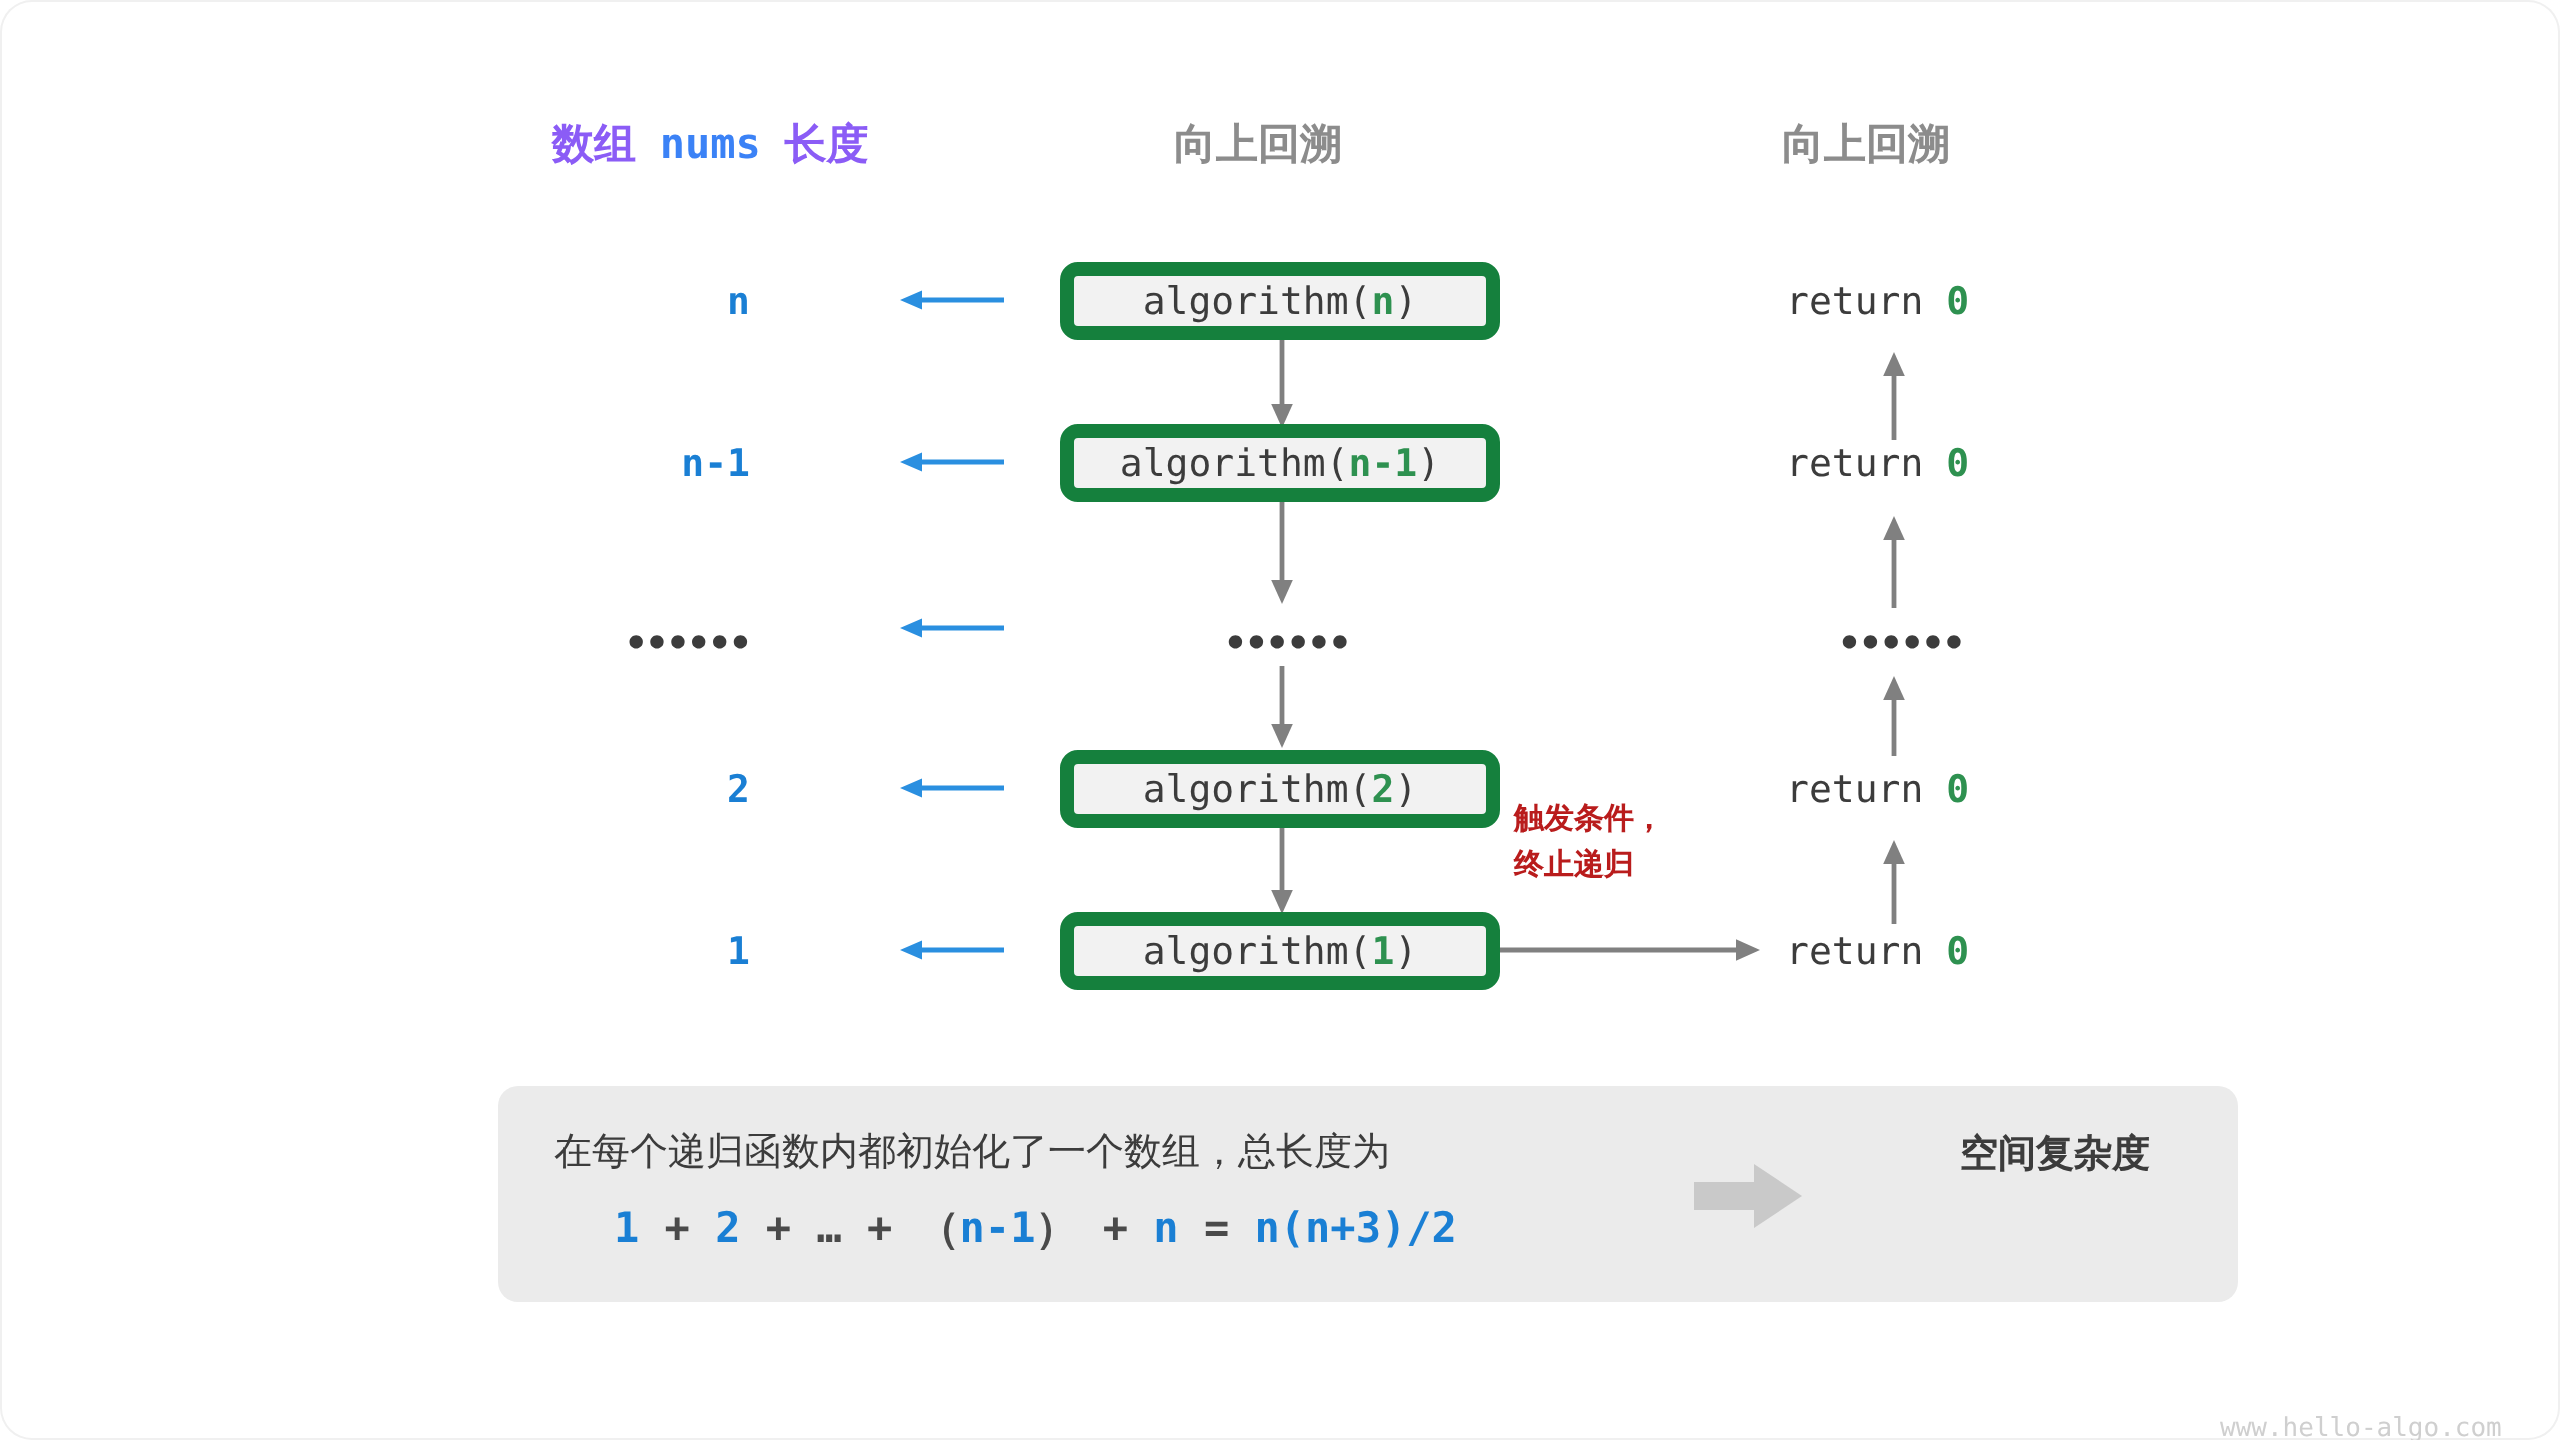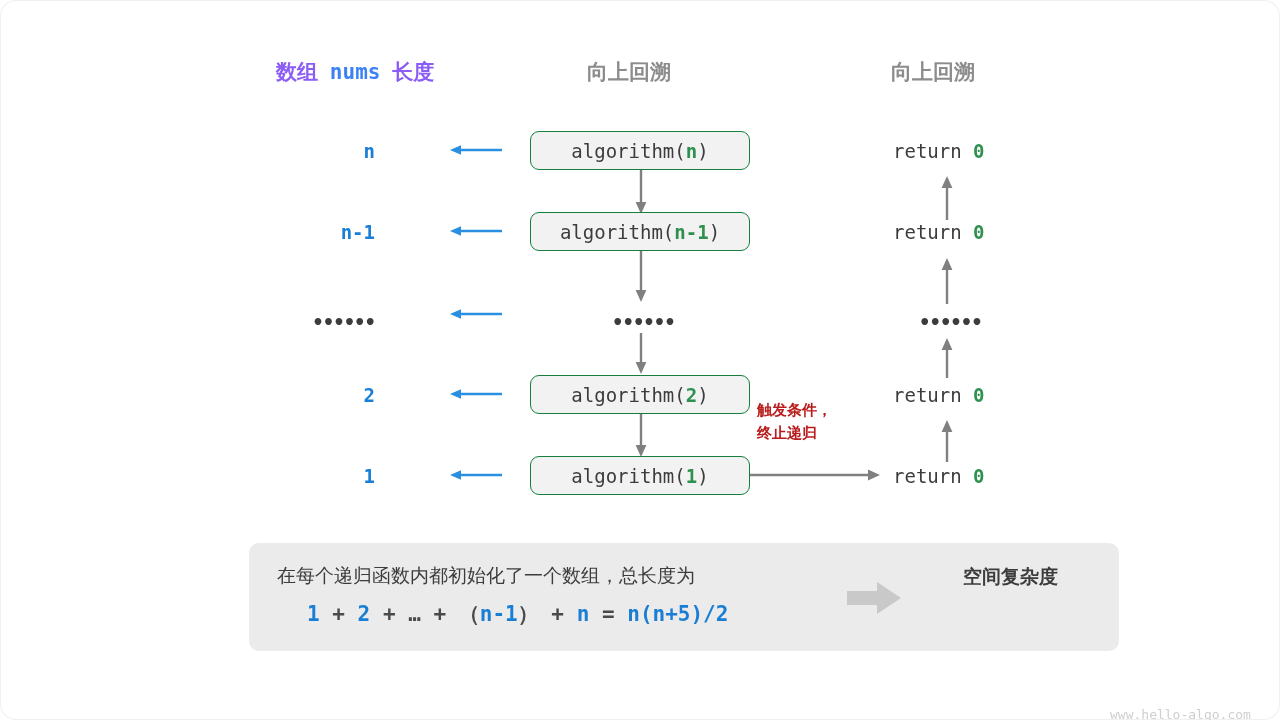--- a/index.html
+++ b/index.html
@@ -44,21 +44,21 @@
     color: #3c3c3c;
     font-family: "DejaVu Sans Mono", "Liberation Mono", monospace;
     letter-spacing: -1px;
     white-space: nowrap;
   }
 
   
   .call-box {
     box-sizing: border-box;
     background: #f2f2f2;
-    border: 1px solid #15803d;
+    border: 7px solid #15803d;
     border-radius: 9px;
     display: flex;
     align-items: center;
     justify-content: center;
     font-family: "DejaVu Sans Mono", "Liberation Mono", monospace;
     font-size: 19px;
     color: #3c3c3c;
     white-space: nowrap;
   }
   .call-box .arg { color: #2e9150; font-weight: bold; }
@@ -296,28 +296,28 @@
   <div class="abs note" style="left:757px; top:398px;">
     <div>触发条件，</div>
     <div>终止递归</div>
   </div>
 
   <div class="abs summary-panel" style="left:205px; top:543px; width:870px; height:108px;margin-left:44px;">
 
     <div class="abs sum-line1" style="left:28px; top:20px;">在每个递归函数内都初始化了一个数组，总长度为</div>
 
     <div class="abs sum-line2" style="left:58px; top:57px;">
-      <span class="b">1</span><span> + </span><span class="b">2</span><span> + </span><span>…</span><span> + </span><span>（</span><span class="b">n-1</span><span>）</span><span> + </span><span class="b">n</span><span> = </span><span class="b">n(n+5)/2</span>
+      <span class="b">1</span><span> + </span><span class="b">2</span><span> + </span><span>…</span><span> + </span><span>（</span><span class="b">n-1</span><span>）</span><span> + </span><span class="b">n</span><span> = </span><span class="b">n(n+3)/2</span>
     </div>
 
     <div class="abs" style="left:598px; top:37px;">
       <svg width="56" height="36" viewBox="0 0 56 36">
         <path d="M0 11 L30 11 L30 2 L54 18 L30 34 L30 25 L0 25 Z" fill="#c9c9c9"></path>
       </svg>
     </div>
 
-    <div class="abs sum-title" style="left:679px; top:21px; width:165px;">空间复杂度</div>
+    <div class="abs sum-title" style="left:696px; top:21px; width:165px;">空间复杂度</div>
 
   </div>
 
   <div class="abs watermark" style="left:1110px; top:676px;margin-top:31px;">www.hello-algo.com</div>
 
 </div>
 
 </body></html>

